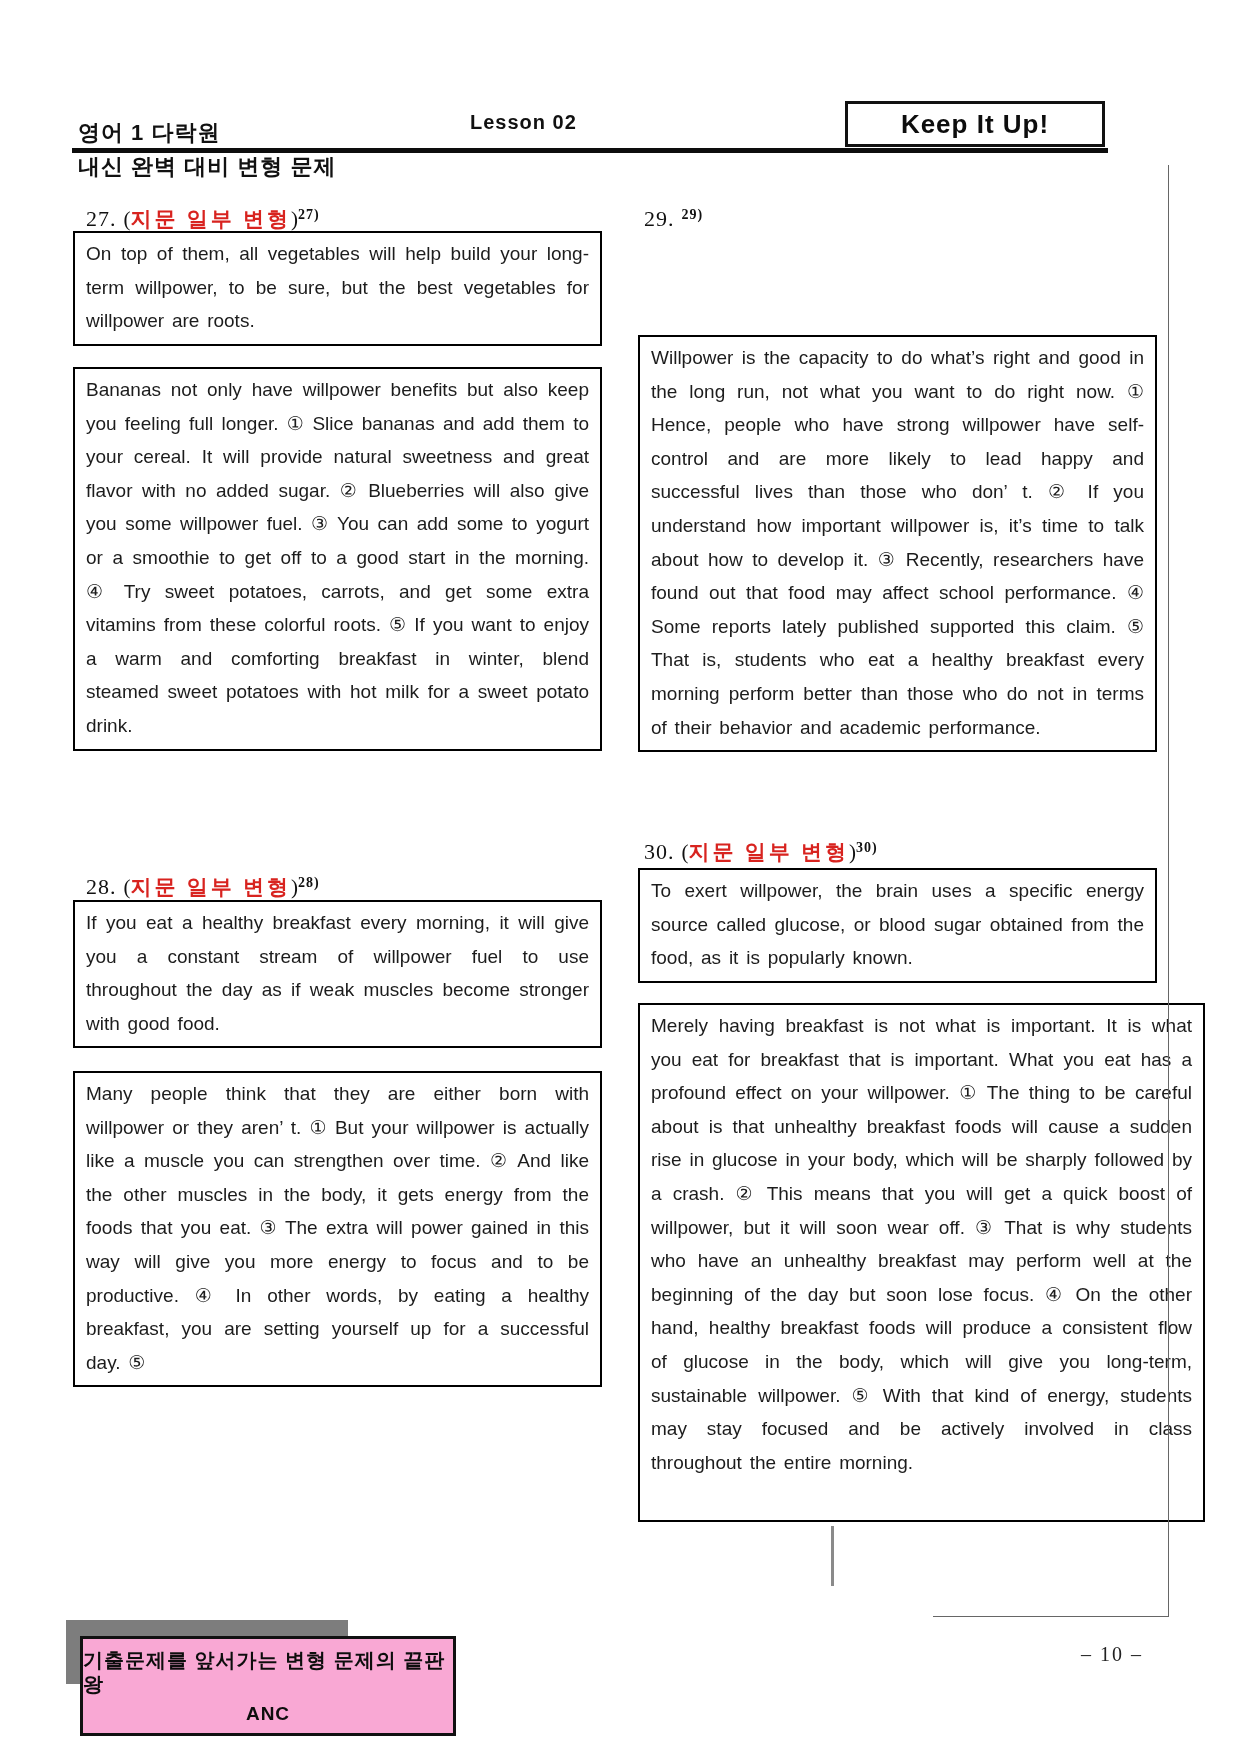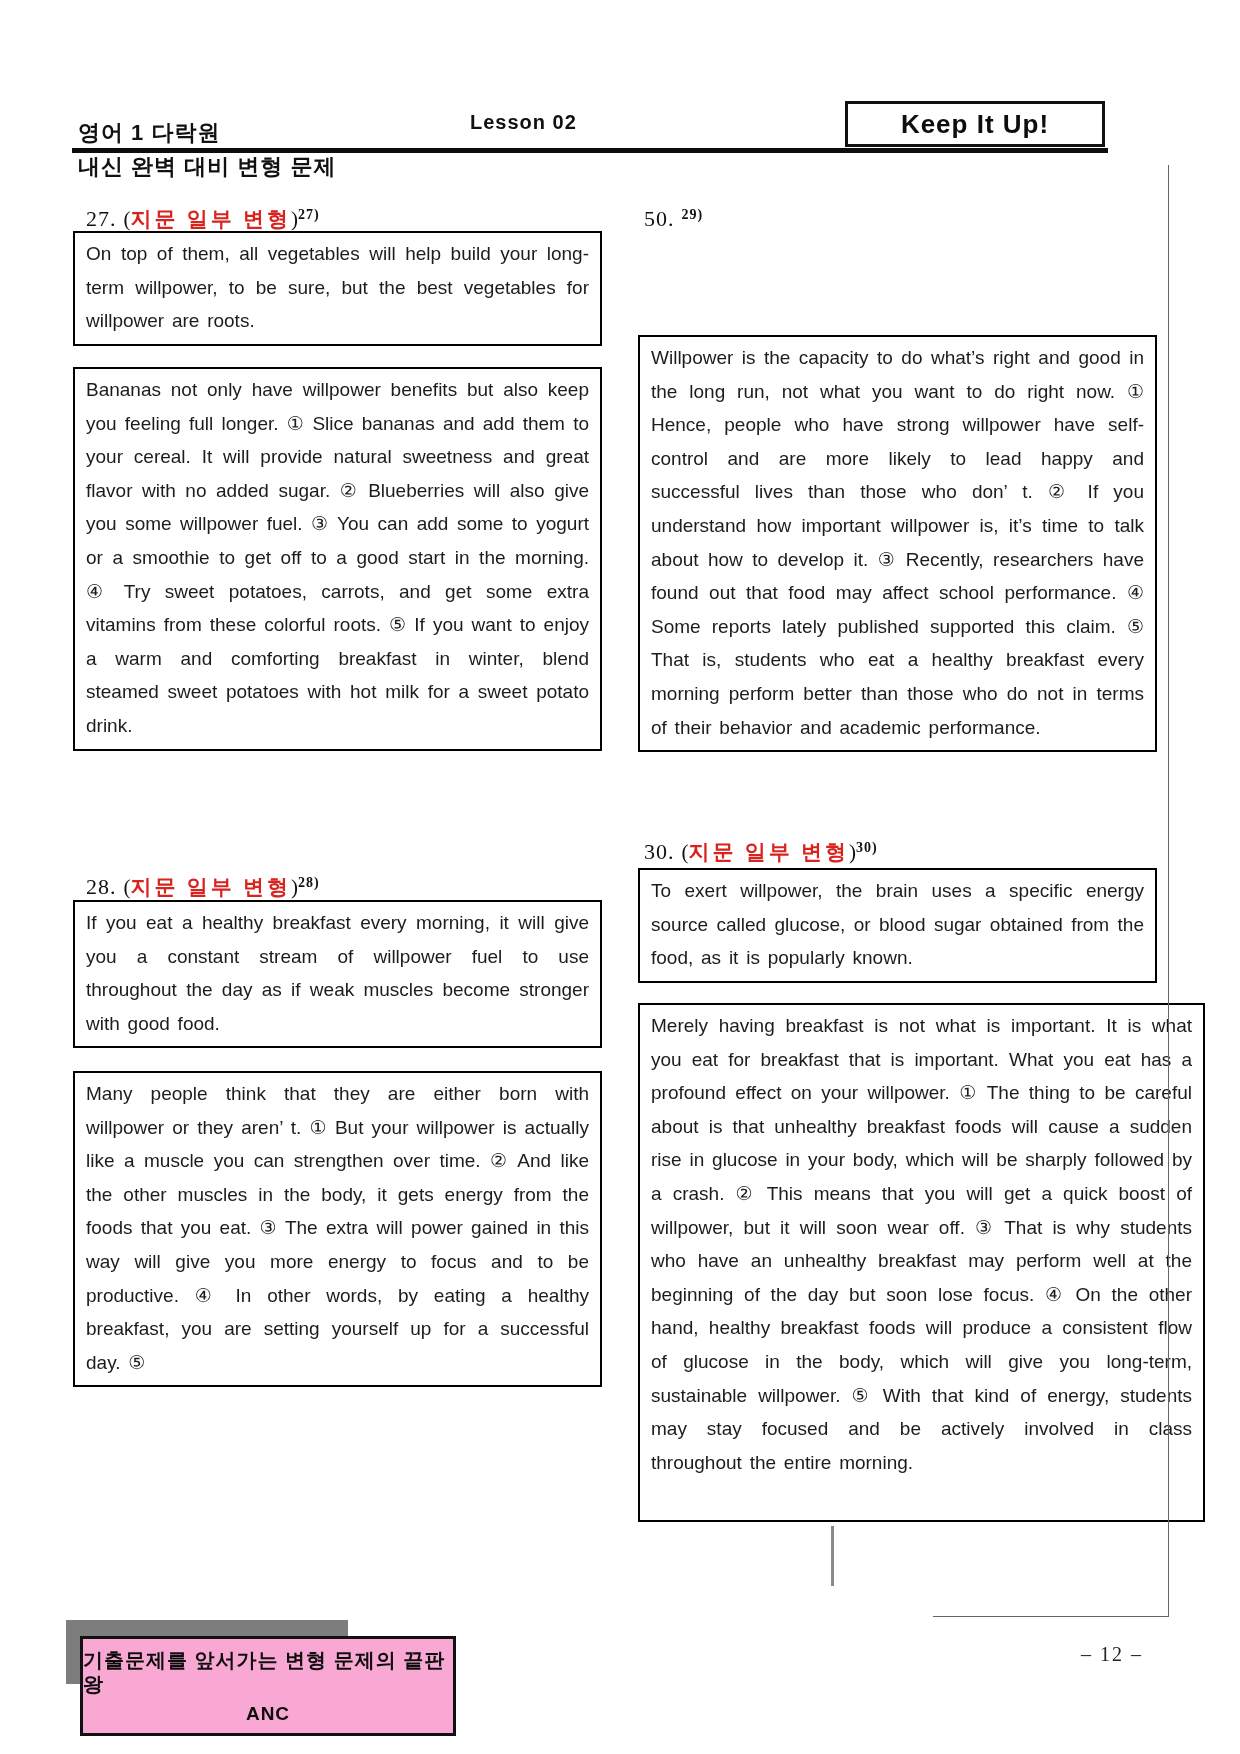--- a/index.html
+++ b/index.html
@@ -94,21 +94,21 @@
     <span class="qnum">28.</span><span>(</span><span class="qtag-text red" style="color: rgb(216, 35, 31);">지문 일부 변형</span><span>)</span><span class="qref">28)</span>
   </div>
   <div class="abs tbox" style="left:73px; top:900px; width:529px; min-height:147px;">
     <p class="passage">If you eat a healthy breakfast every morning, it will give you a constant stream of willpower fuel to use throughout the day as if weak muscles become stronger with good food.</p>
   </div>
   <div class="abs tbox" style="left:73px; top:1071px; width:529px; min-height:303px;">
     <p class="passage">Many people think that they are either born with willpower or they aren’ t. ① But your willpower is actually like a muscle you can strengthen over time. ② And like the other muscles in the body, it gets energy from the foods that you eat. ③ The extra will power gained in this way will give you more energy to focus and to be productive. ④ In other words, by eating a healthy breakfast, you are setting yourself up for a successful day. ⑤</p>
   </div>
 
   <div class="abs qlabel" style="left:644px; top:203px;">
-    <span class="qnum">50.</span><span class="qref">29)</span>
+    <span class="qnum">29.</span><span class="qref">29)</span>
   </div>
   <div class="abs tbox" style="left:638px; top:335px; width:519px; min-height:402px;">
     <p class="passage">Willpower is the capacity to do what’s right and good in the long run, not what you want to do right now. ① Hence, people who have strong willpower have self-control and are more likely to lead happy and successful lives than those who don’ t. ② If you understand how important willpower is, it’s time to talk about how to develop it. ③ Recently, researchers have found out that food may affect school performance. ④ Some reports lately published supported this claim. ⑤ That is, students who eat a healthy breakfast every morning perform better than those who do not in terms of their behavior and academic performance.</p>
   </div>
 
   <div class="abs qlabel" style="left:644px; top:836px;">
     <span class="qnum">30.</span><span>(</span><span class="qtag-text red" style="color: rgb(216, 35, 31);">지문 일부 변형</span><span>)</span><span class="qref">30)</span>
   </div>
   <div class="abs tbox" style="left:638px; top:868px; width:519px; min-height:113px;">
     <p class="passage">To exert willpower, the brain uses a specific energy source called glucose, or blood sugar obtained from the food, as it is popularly known.</p>
@@ -119,15 +119,15 @@
 
   <div class="abs thin-line" style="left:1168px; top:165px; width:1px; height:1452px;"></div>
   <div class="abs thin-line" style="left:933px; top:1616px; width:236px; height:1px;"></div>
   <div class="abs gray-dash" style="left:831px; top:1526px; width:3px; height:60px;"></div>
 
   <div class="abs footer-shadow" style="left:66px; top:1620px; width:282px; height:64px;"></div>
   <div class="abs footer-box" style="left:80px; top:1636px; width:376px; height:100px;">
     <div class="footer-slogan">기출문제를 앞서가는 변형 문제의 끝판왕</div>
     <div class="footer-brand">ANC</div>
   </div>
-  <div class="abs page-num" style="left:1032px; top:1642px; width:160px;">– 12 –</div>
+  <div class="abs page-num" style="left:1032px; top:1642px; width:160px;">– 10 –</div>
 
 </div>
 
 </body></html>

